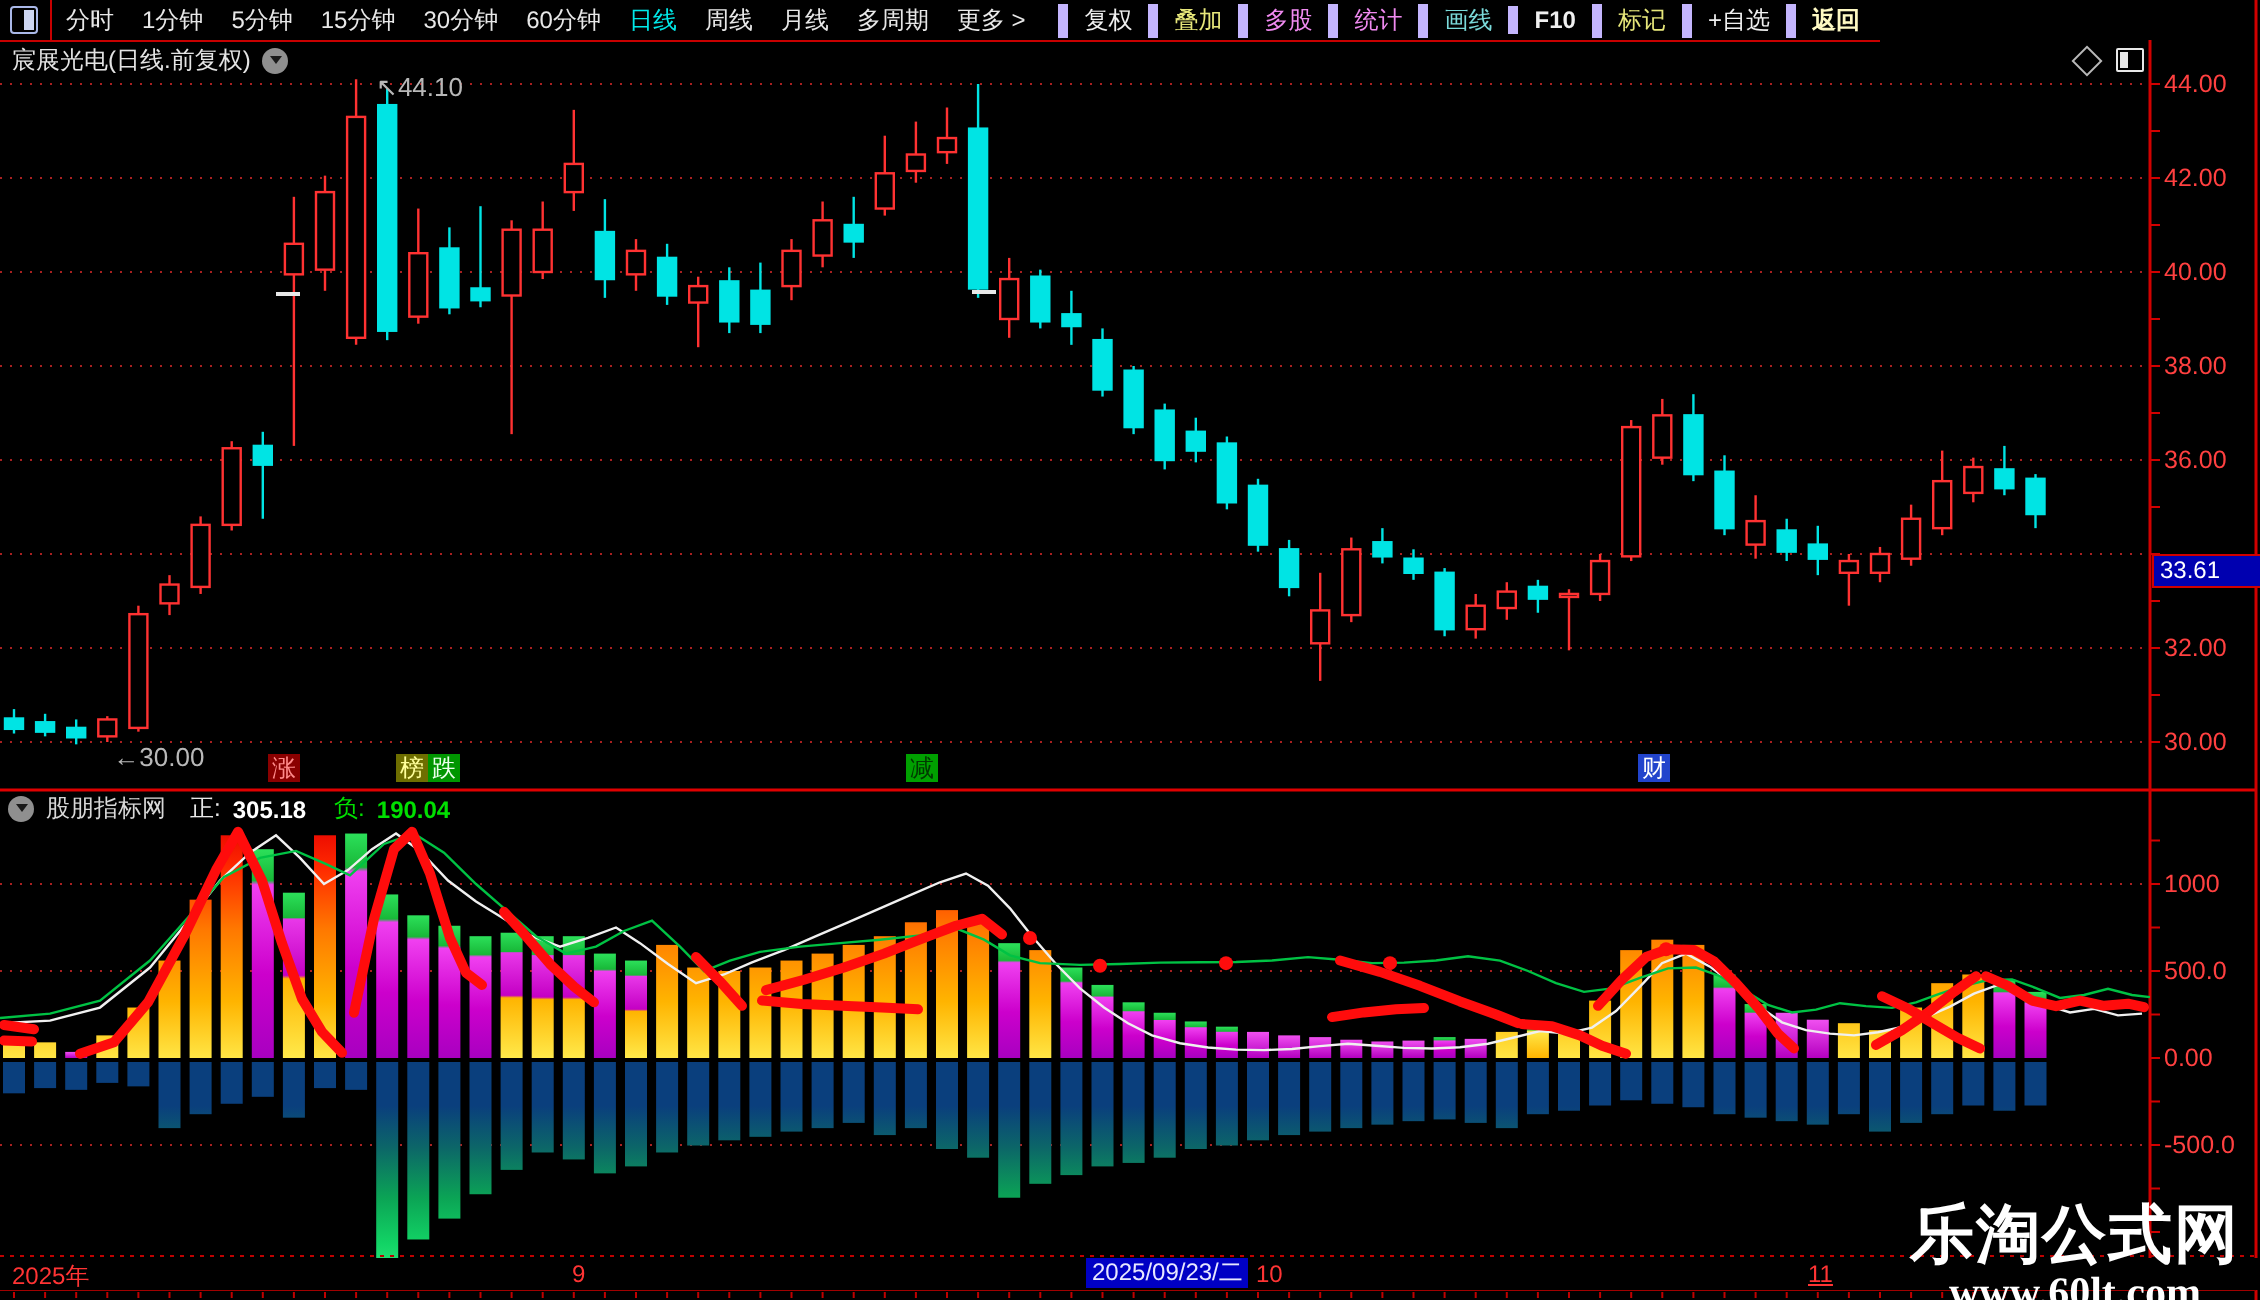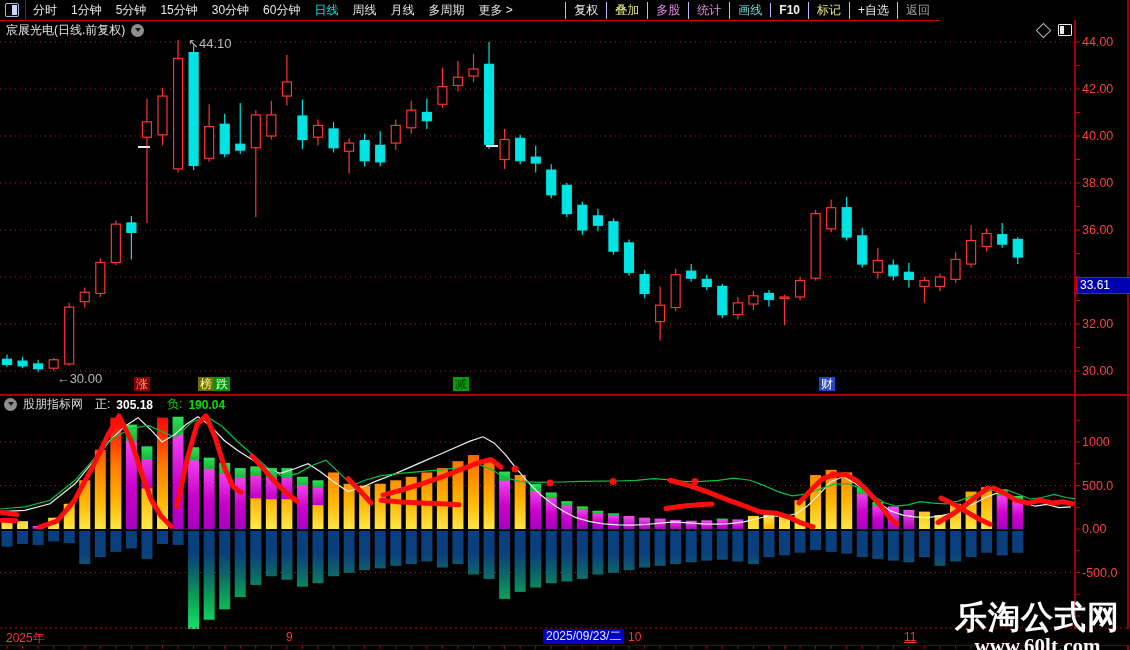--- a/index.html
+++ b/index.html
@@ -9,21 +9,21 @@
   #menubar{position:absolute;left:0;top:0;width:940px;height:20px;background:#000;
            border-bottom:1px solid #c80000;display:flex;align-items:center;}
   #winicon{width:12px;height:12px;margin:0 6px 0 5px;border:1px solid #aab8e8;border-radius:2px;
            position:relative;flex:0 0 auto;}
   #winicon::after{content:"";position:absolute;right:1px;top:1px;bottom:1px;width:5px;background:#cdd6f2;}
   .msep{width:1px;height:20px;background:#c80000;flex:0 0 auto;}
   #leftmenu{display:flex;align-items:center;height:20px;}
   #leftmenu .mi{color:#e8e8e8;padding:0 7px;white-space:nowrap;cursor:default;}
   #leftmenu .mi.active{color:#00e8e8;}
   #rightmenu{position:absolute;right:2px;top:0;height:20px;display:flex;align-items:center;}
-  #rightmenu .mi{padding:0 8px;border-left:1px solid #c4b5fd;white-space:nowrap;cursor:default;}
+  #rightmenu .mi{padding:0 8px;border-left:5px solid #c4b5fd;white-space:nowrap;cursor:default;}
   
   #titlerow{position:absolute;left:6px;top:22px;height:16px;display:flex;align-items:center;color:#e4e4e4;}
   .chev{width:13px;height:13px;border-radius:50%;background:#8f8f8f;margin-left:6px;position:relative;flex:0 0 auto;}
   .chev::after{content:"";position:absolute;left:3.5px;top:4px;border:3px solid transparent;border-top:4px solid #1a1a1a;}
   #cornericons{position:absolute;top:24px;left:1038px;display:flex;gap:9px;align-items:center;}
   #dico{width:9px;height:9px;border:1px solid #b8b8b8;transform:rotate(45deg);}
   #lico{width:12px;height:10px;border:1px solid #e8e8e8;border-radius:1px;position:relative;}
   #lico::after{content:"";position:absolute;left:1px;top:1px;bottom:1px;width:4px;background:#e8e8e8;}
   
   #indheader{position:absolute;left:4px;top:397px;height:15px;display:flex;align-items:center;gap:6px;}
@@ -70,21 +70,21 @@
       </div>
     <div id="rightmenu">
         <span class="mi" style="color: rgb(240, 240, 240);">复权</span>
         <span class="mi" style="color: rgb(230, 230, 122);">叠加</span>
         <span class="mi" style="color: rgb(240, 138, 240);">多股</span>
         <span class="mi" style="color: rgb(240, 138, 240);">统计</span>
         <span class="mi" style="color: rgb(122, 218, 218);">画线</span>
         <span class="mi" style="color: rgb(240, 240, 240); font-weight: bold;">F10</span>
         <span class="mi" style="color: rgb(230, 230, 122);">标记</span>
         <span class="mi" style="color: rgb(240, 240, 240);">+自选</span>
-        <span class="mi" style="color: #a3a3a3;">返回</span>
+        <span class="mi" style="color: #fef9c3; font-weight: bold;">返回</span>
       </div>
   </div>
 
   <div id="titlerow">
     <span>宸展光电(日线.前复权)</span>
     <span class="chev"></span>
   </div>
   <div id="cornericons">
     <span id="dico"></span>
     <span id="lico"></span>

